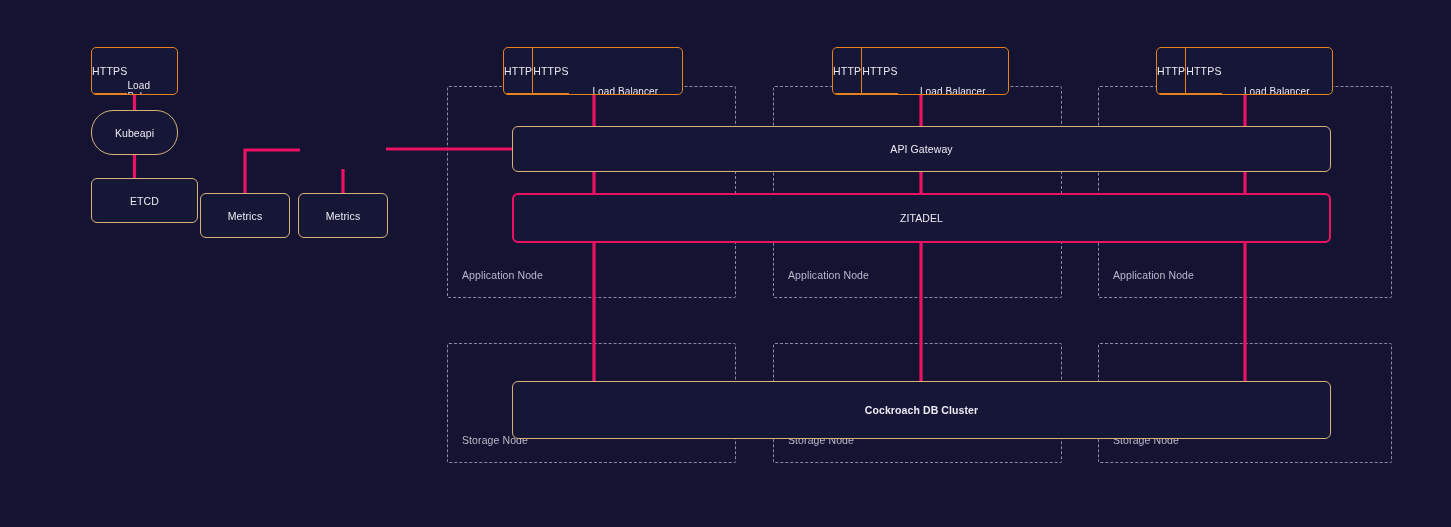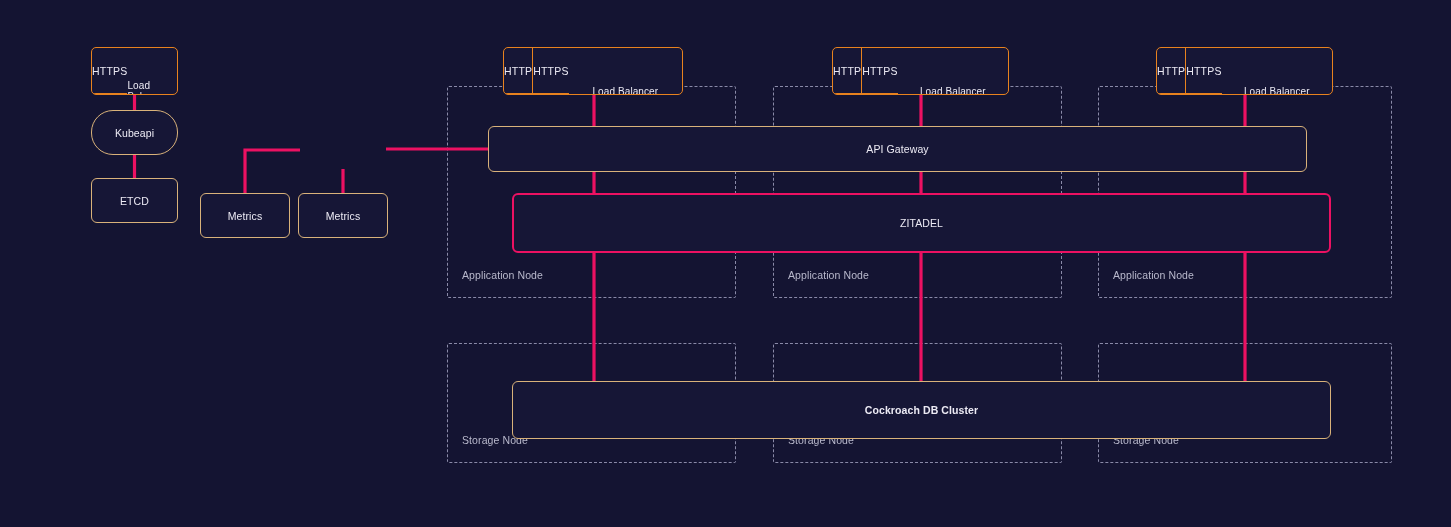--- a/index.html
+++ b/index.html
@@ -137,38 +137,38 @@
       <path d="M594 95 L594 383"></path>
       <path d="M921 95 L921 383"></path>
       <path d="M1245 95 L1245 383"></path>
     </g>
   </svg>
 
   <div class="node accent-tan" style="left:91px; top:110px; width:87px; height:45px;border-radius:22px;">
     <span>Kubeapi</span>
   </div>
 
-  <div class="node accent-tan" style="left:91px; top:178px; width:87px; height:45px;">
+  <div class="node accent-tan" style="left:91px; top:178px; width:107px; height:45px;">
     <span>ETCD</span>
   </div>
 
 
   <div class="node accent-tan" style="left:200px; top:193px; width:90px; height:45px;">
     <span>Metrics</span>
   </div>
 
   <div class="node accent-tan" style="left:298px; top:193px; width:90px; height:45px;">
     <span>Metrics</span>
   </div>
 
-  <div class="node accent-tan" style="left:488px; top:126px; width:819px; height:46px;">
+  <div class="node accent-tan" style="left:512px; top:126px; width:819px; height:46px;">
     <span>API Gateway</span>
   </div>
 
-  <div class="node accent-pink" style="left:512px; top:193px; width:819px; height:60px;">
+  <div class="node accent-pink" style="left:512px; top:193px; width:819px; height:50px;">
     <span>ZITADEL</span>
   </div>
 
   <div class="node accent-tan" style="left:512px; top:381px; width:819px; height:58px;font-weight:bold;">
     <span>Cockroach DB Cluster</span>
   </div>
 
   <div class="lb" style="left:91px; top:47px; width:87px; height:48px;">
     <div class="lb-proto-row">
       <div class="lb-proto">HTTPS</div>

